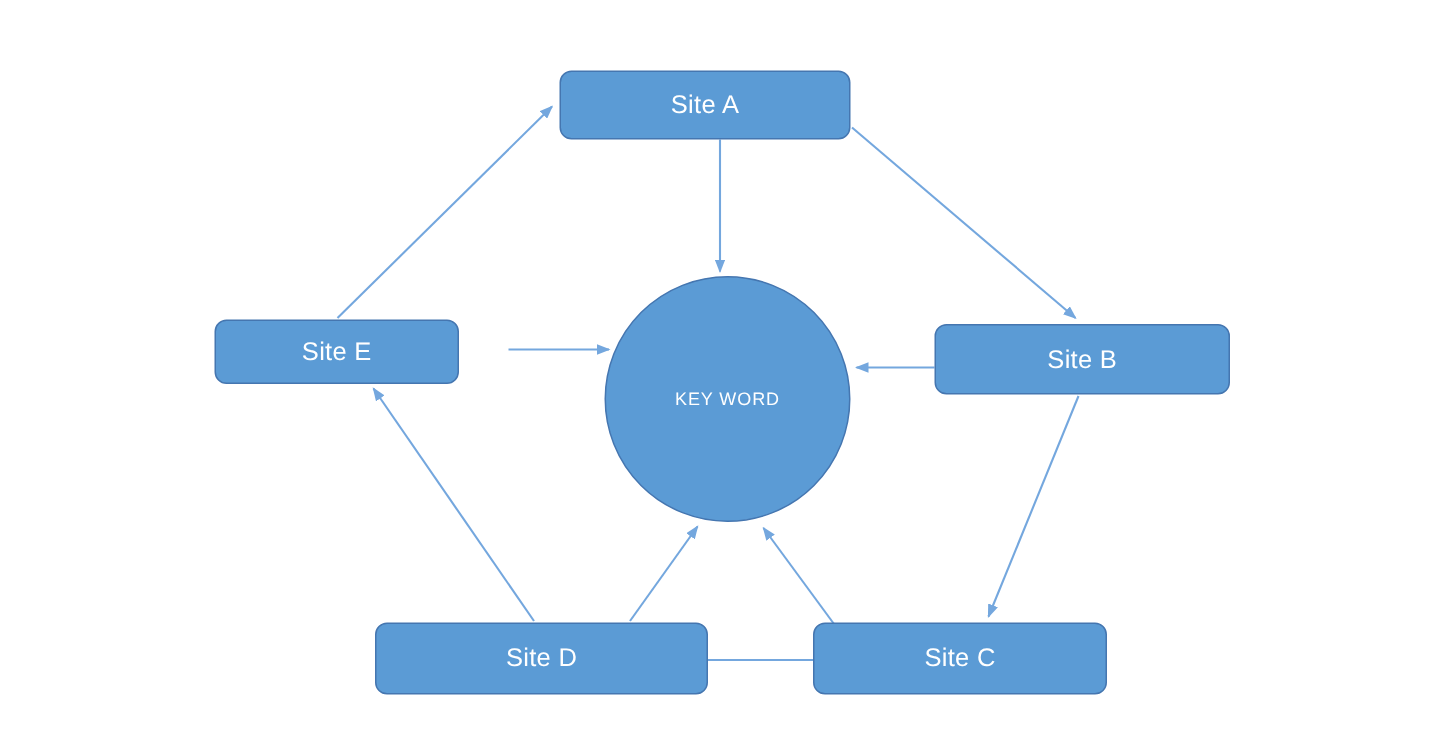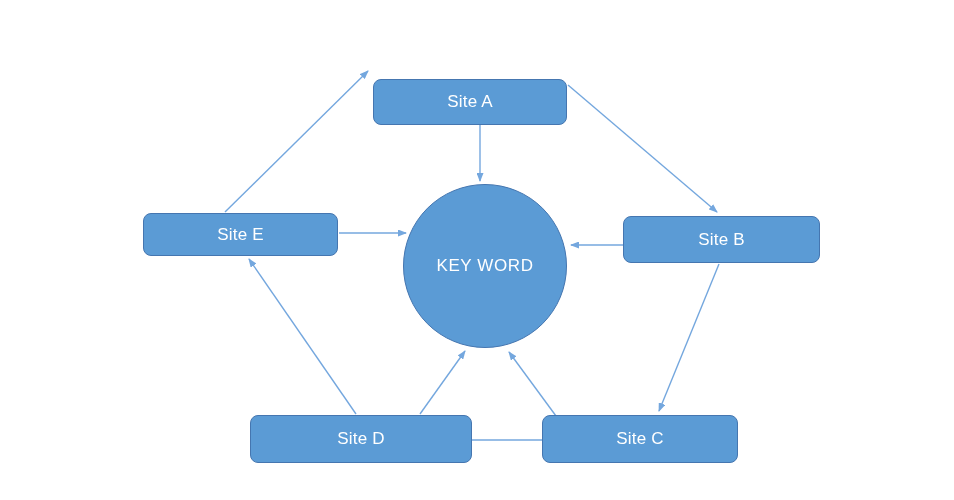--- a/index.html
+++ b/index.html
@@ -32,28 +32,28 @@
     box-sizing: border-box;
     text-align: center;
   }
   .node.box {
     border-radius: 8px;
     font-size: 17px;
     letter-spacing: 0.2px;
   }
   .node.circle {
     border-radius: 50%;
-    font-size: 17px;
+    font-size: 12px;
     letter-spacing: 0.6px;
   }
-  #node-site-a { left: 373px; top: 47px;  width: 194px; height: 46px; margin-top: 32px; }
+  #node-site-a { left: 373px; top: 47px;  width: 194px; height: 46px; }
   #node-site-b { left: 623px; top: 216px; width: 197px; height: 47px; }
   #node-site-c { left: 542px; top: 415px; width: 196px; height: 48px; }
   #node-site-d { left: 250px; top: 415px; width: 222px; height: 48px; }
-  #node-site-e { left: 143px; top: 213px; width: 195px; height: 43px; }
+  #node-site-e { left: 143px; top: 213px; width: 163px; height: 43px; }
   #node-keyword { left: 403px; top: 184px; width: 164px; height: 164px; }
 </style>
 </head>
 <body>
 
 <div class="canvas">
 
   <svg id="edges" width="954" height="500" viewBox="0 0 954 500">
       <defs>
         <marker id="arrowhead" markerWidth="9" markerHeight="7" refX="8" refY="3.5" orient="auto" markerUnits="userSpaceOnUse">

